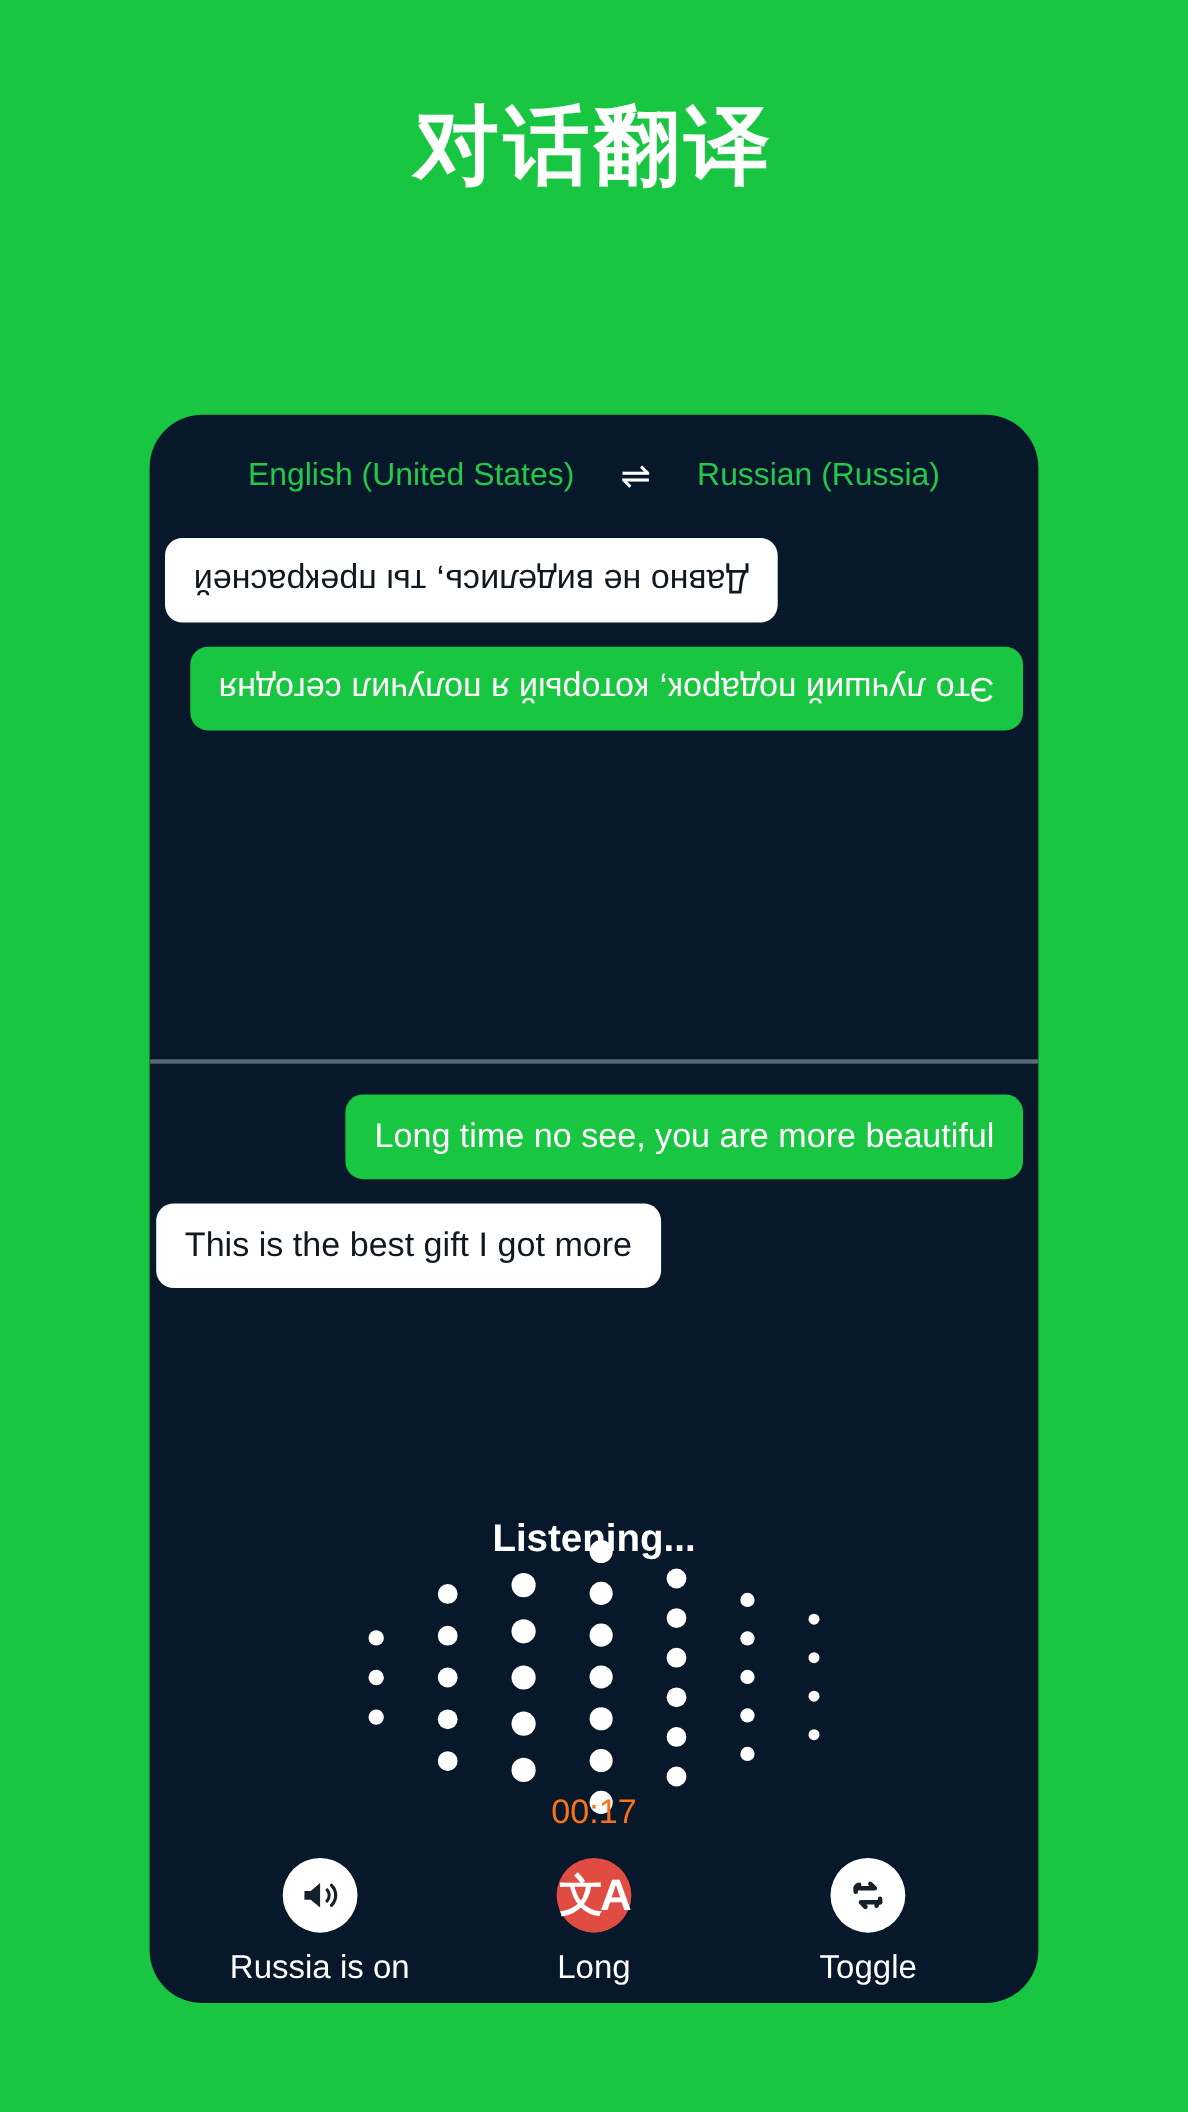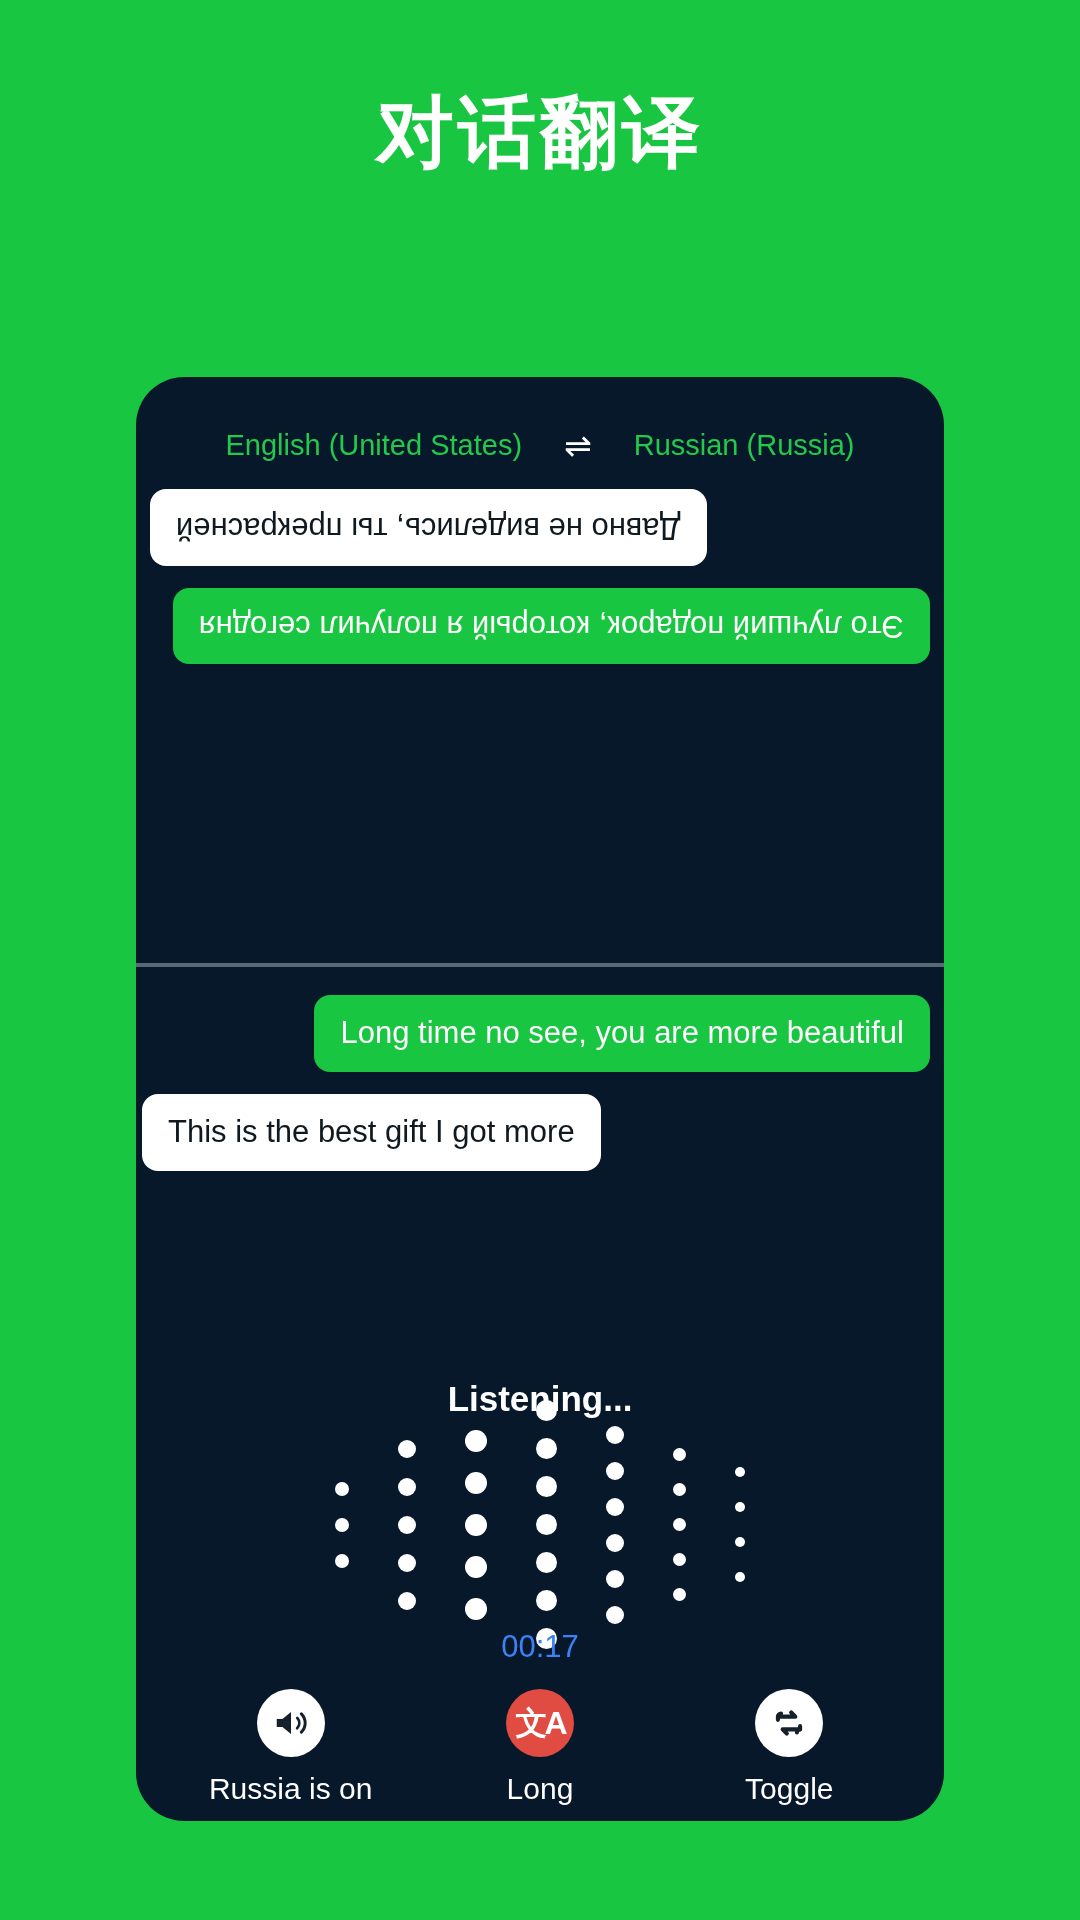--- a/index.html
+++ b/index.html
@@ -42,21 +42,20 @@
   
   #language-bar {
     position: absolute;
     top: 39px;
     left: 0;
     width: 808px;
     display: flex;
     align-items: center;
     justify-content: center;
     gap: 42px;
-    margin-top: 13px;
   }
   .lang-label {
     color: #22C94A;
     font-size: 29px;
     white-space: nowrap;
   }
   #swap-icon {
     color: #ffffff;
     font-size: 33px;
     line-height: 1;
@@ -150,21 +149,21 @@
     background: #ffffff;
     border-radius: 50%;
   }
 
   #timer {
     position: absolute;
     top: 1252px;
     left: 0;
     width: 808px;
     text-align: center;
-    color: #3b82f6;
+    color: #f97316;
     font-size: 31px;
   }
 
   
   #controls {
     position: absolute;
     top: 1312px;
     left: 0;
     width: 808px;
     display: flex;
@@ -189,21 +188,21 @@
   }
   .control-circle.light { background: #ffffff; }
   .control-circle.danger { background: #E04B42; }
   .control-label {
     color: #ffffff;
     font-size: 30px;
     white-space: nowrap;
   }
   .quit-glyph {
     color: #ffffff;
-    font-size: 32px;
+    font-size: 40px;
     font-weight: bold;
     line-height: 1;
     letter-spacing: -3px;
   }
 </style>
 </head>
 <body>
 
 <div id="page-title">对话翻译</div>
 

